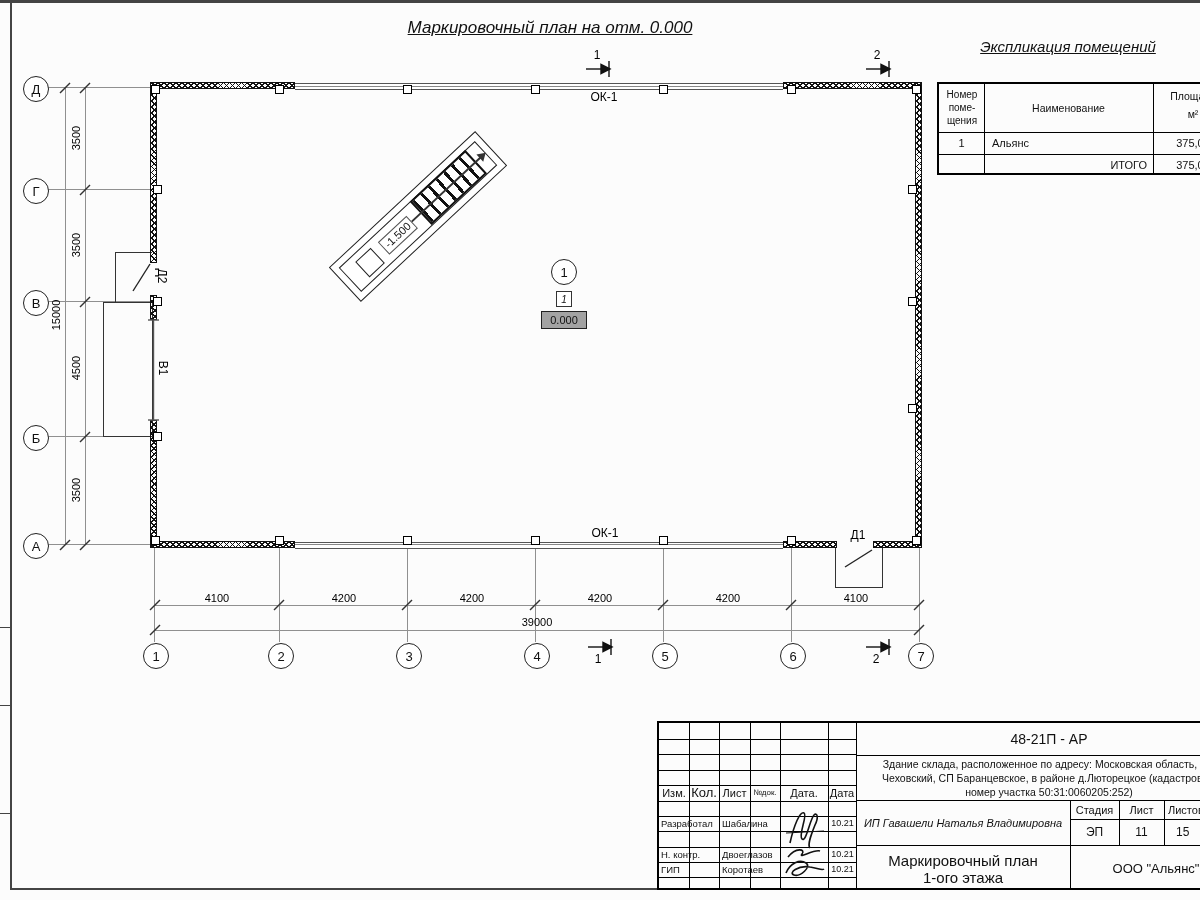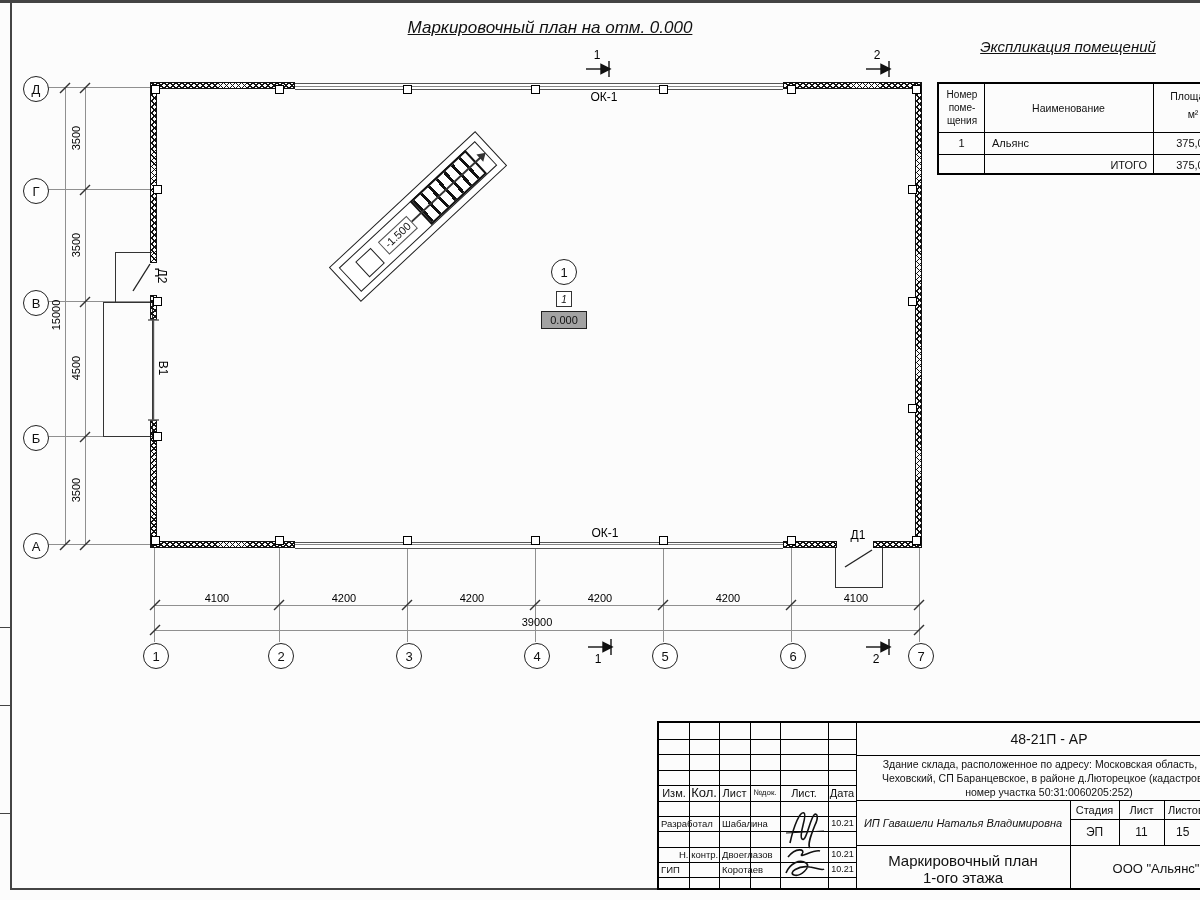--- a/index.html
+++ b/index.html
@@ -284,27 +284,27 @@
   <div class="tbl-line-h" style="top:122px;left:197px;right:0"></div>
   <div class="tbl-line-v" style="left:411px;top:77px;bottom:0"></div>
   <div class="tbl-line-v" style="left:460px;top:77px;height:45px;bottom:auto"></div>
   <div class="tbl-line-v" style="left:505px;top:77px;height:45px;bottom:auto"></div>
   <div class="tbl-line-h" style="top:96px;left:411px;right:0"></div>
 
   <div class="cell" style="left:0;top:62px;width:30px;height:16px;line-height:16px;text-align:center;font-size:11px">Изм.</div>
   <div class="cell" style="left:30px;top:62px;width:30px;height:16px;line-height:16px;text-align:center;font-size:13px">Кол.</div>
   <div class="cell" style="left:60px;top:62px;width:31px;height:16px;line-height:16px;text-align:center;font-size:11px">Лист</div>
   <div class="cell" style="left:91px;top:62px;width:30px;height:16px;line-height:16px;text-align:center;font-size:8px">№док.</div>
-  <div class="cell" style="left:121px;top:62px;width:48px;height:16px;line-height:16px;text-align:center;font-size:11px">Лист.</div>
+  <div class="cell" style="left:121px;top:62px;width:48px;height:16px;line-height:16px;text-align:center;font-size:11px">Дата.</div>
   <div class="cell" style="left:169px;top:62px;width:28px;height:16px;line-height:16px;text-align:center;font-size:11px">Дата</div>
 
   <div class="cell" style="left:2px;top:93px;width:58px;height:15px;line-height:15px;font-size:9.5px">Разработал</div>
   <div class="cell" style="left:63px;top:93px;width:58px;height:15px;line-height:15px;font-size:9.5px">Шабалина</div>
   <div class="cell" style="left:170px;top:93px;width:27px;height:15px;line-height:15px;font-size:9px;text-align:center">10.21</div>
-  <div class="cell" style="left:20px;top:124px;width:58px;height:15px;line-height:15px;font-size:9.5px">Н. контр.</div>
+  <div class="cell" style="left:2px;top:124px;width:58px;height:15px;line-height:15px;font-size:9.5px">Н. контр.</div>
   <div class="cell" style="left:63px;top:124px;width:58px;height:15px;line-height:15px;font-size:9.5px">Двоеглазов</div>
   <div class="cell" style="left:170px;top:124px;width:27px;height:15px;line-height:15px;font-size:9px;text-align:center">10.21</div>
   <div class="cell" style="left:2px;top:139px;width:58px;height:15px;line-height:15px;font-size:9.5px">ГИП</div>
   <div class="cell" style="left:63px;top:139px;width:58px;height:15px;line-height:15px;font-size:9.5px">Коротаев</div>
   <div class="cell" style="left:170px;top:139px;width:27px;height:15px;line-height:15px;font-size:9px;text-align:center">10.21</div>
 
   <svg style="position:absolute;left:121px;top:82px" width="48" height="45" viewBox="0 0 48 45">
     <path d="M10 38 C 14 20, 20 6, 24 8 C 28 10, 18 30, 22 34 C 26 38, 30 14, 34 10 C 37 7, 39 12, 35 20 C 31 30, 27 40, 30 43" fill="none" stroke="#111" stroke-width="1.6"></path>
     <path d="M6 28 L 44 26" fill="none" stroke="#111" stroke-width="1"></path>
   </svg>

